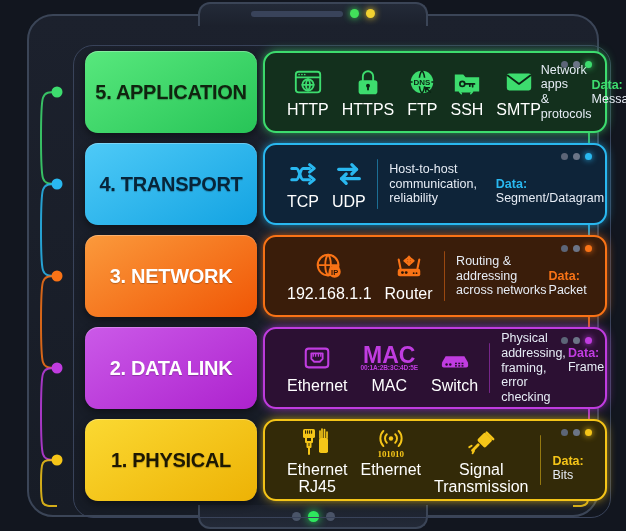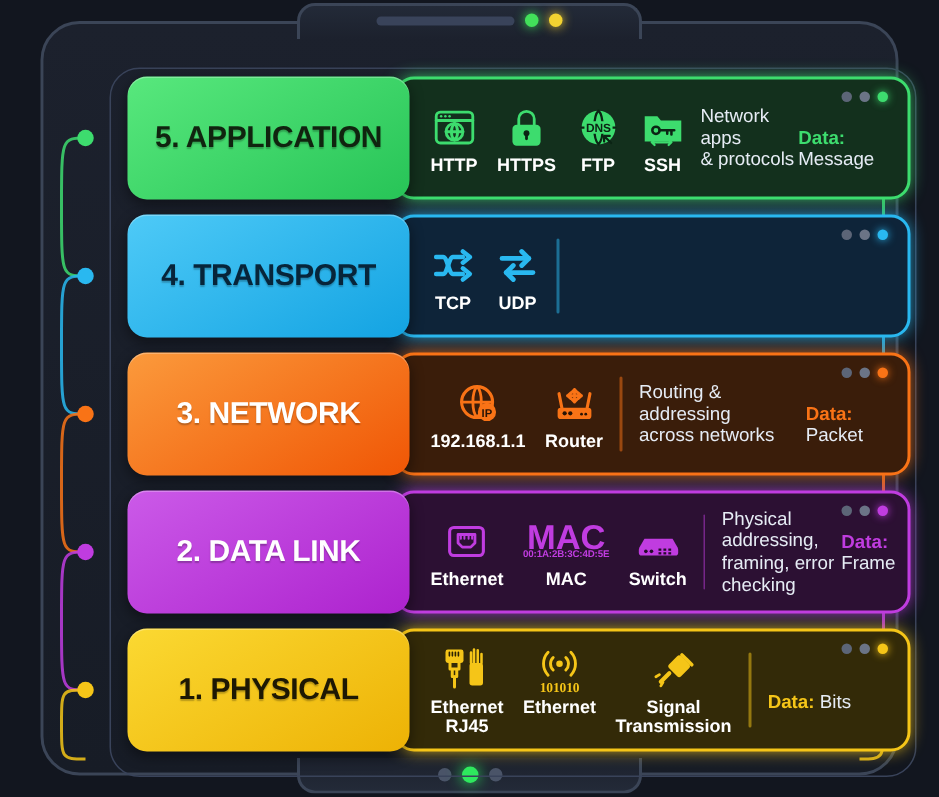--- a/index.html
+++ b/index.html
@@ -50,36 +50,36 @@
     display:flex; align-items:stretch;
   }
   .layer-body {
     position:absolute; left:178px; right:0; top:0; bottom:0;
     border-radius:13px; border:2px solid var(--c);
     background:var(--bodybg);
     display:flex; align-items:center; padding-left:22px;
     box-shadow:0 0 11px -2px var(--glow);
   }
   .chip {
-    position:relative; z-index:3; width:188px; border-radius:13px;
+    position:relative; z-index:3; width:172px; border-radius:13px;
     background:linear-gradient(150deg,var(--c1) 0%, var(--c2) 100%);
     display:flex; align-items:center; justify-content:center;
     box-shadow:0 3px 9px rgba(0,0,0,.45), inset 0 1px 0 rgba(255,255,255,.28);
   }
   .chip-label {
     font-size:20px; font-weight:bold; letter-spacing:-.3px; color:var(--txt);
     text-shadow:0 1px 1px rgba(0,0,0,.25);
     white-space:nowrap;
   }
 
   .icons { display:flex; align-items:flex-start; gap:13px; }
   .icon-cell { display:flex; flex-direction:column; width:auto; }
   .icon-glyph { height:34px; display:flex; align-items:center; justify-content:center; }
   .icon-cap {
-    color:#ffffff; font-size:12px; font-weight:bold; margin-top:2px;
+    color:#ffffff; font-size:16px; font-weight:normal; margin-top:2px;
     text-align:center; line-height:1.08; white-space:pre-line;
   }
   .icon-sub { font-size:6.5px; font-weight:bold; color:var(--c); letter-spacing:-.1px; margin-top:-3px;}
   .mac-word { font-size:23px; font-weight:bold; color:var(--c); line-height:.95; }
 
   .divider { width:2px; align-self:center; height:50px; background:var(--c);
     opacity:.5; margin:0 11px; border-radius:1px; }
 
   .desc { display:flex; flex-direction:row; justify-content:center; }
   .desc-text { color:#e6ecf5; font-size:12.5px; line-height:1.18; white-space:pre-line; }
@@ -188,20 +188,29 @@
                 <div class="icon-glyph" style="color: rgb(61, 220, 110);">
                   <svg width="30" height="30" viewBox="0 0 32 32" fill="none" stroke="currentColor" stroke-width="2" stroke-linecap="round" stroke-linejoin="round">
                     <path d="M3 8h9l2.5 3H29v15H3z" fill="currentColor" stroke="none"></path>
                     <circle cx="11" cy="18" r="2.6" fill="none" stroke="#0b2414" stroke-width="1.8"></circle>
                     <path d="M13.6 18H24m-2 0v3m-3-3v2.4" stroke="#0b2414" stroke-width="1.8"></path>
                     <path d="M8 26.5h14m-14 0l2-2m-2 2l2 2m12-2l-2-2m2 2l-2 2" stroke="currentColor" stroke-width="1.6"></path>
                   </svg>
                 </div>
                 <div class="icon-cap">SSH</div>
               </div>
+              <div class="icon-cell">
+                <div class="icon-glyph" style="color: rgb(61, 220, 110);">
+                  <svg width="30" height="30" viewBox="0 0 32 32" fill="none" stroke="currentColor" stroke-width="2" stroke-linecap="round" stroke-linejoin="round">
+                    <rect x="3" y="7" width="26" height="18" rx="2.5" fill="currentColor" stroke="none"></rect>
+                    <path d="M4 9l12 9 12-9" stroke="#0b2414" stroke-width="2"></path>
+                  </svg>
+                </div>
+                <div class="icon-cap">SMTP</div>
+              </div>
             </div>
             <div style="width: 12px;"></div>
             <div class="desc">
               <div class="desc-text">Network apps
 &amp; protocols</div>
               <div class="desc-data"><b>Data:</b> <span>Message</span></div>
             </div>
             <div class="status-dots">
               <span class="sd"></span>
               <span class="sd mid"></span>
@@ -232,20 +241,25 @@
                     <path d="M5 11h19" stroke-width="3.4"></path>
                     <path d="M19 6l5 5-5 5" stroke-width="3.4"></path>
                     <path d="M27 21H8" stroke-width="3.4"></path>
                     <path d="M13 16l-5 5 5 5" stroke-width="3.4"></path>
                   </svg>
                 </div>
                 <div class="icon-cap">UDP</div>
               </div>
             </div>
             <div class="divider"></div>
+            <div class="desc">
+              <div class="desc-text">Host-to-host
+communication, reliability</div>
+              <div class="desc-data"><b>Data:</b> <span>Segment/Datagram</span></div>
+            </div>
             <div class="status-dots">
               <span class="sd"></span>
               <span class="sd mid"></span>
               <span class="sd on"></span>
             </div>
           </div>
           <div class="chip">
             <span class="chip-label">4. TRANSPORT</span>
           </div>
         </div>

